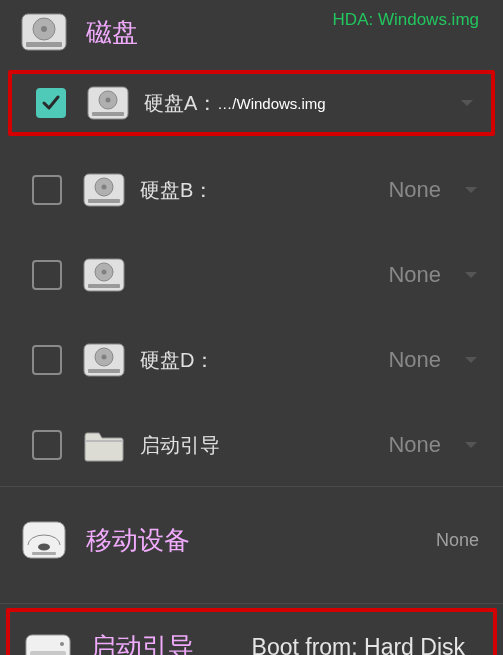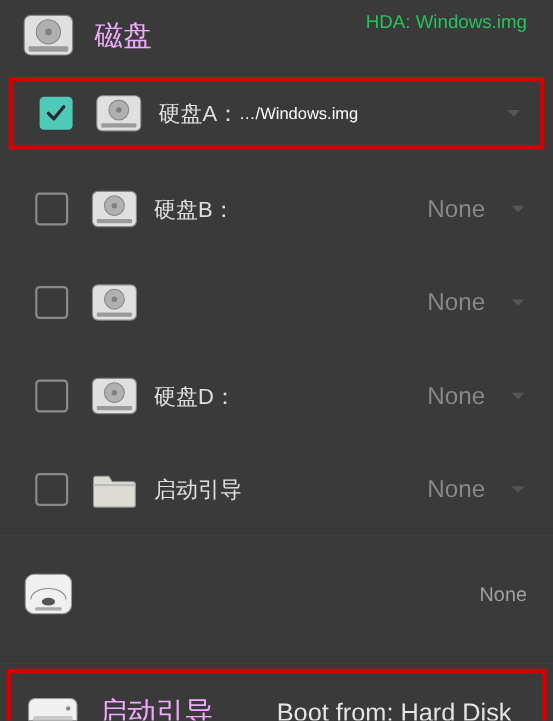--- a/index.html
+++ b/index.html
@@ -254,20 +254,21 @@
 
 <div class="removable-section">
   <span class="main-icon">
     <svg viewBox="0 0 48 42">
       <rect x="3" y="3" width="42" height="36" rx="8" fill="#f0f0f0" stroke="#999" stroke-width="1"></rect>
       <path d="M8 26 A16 10 0 0 1 40 26" fill="none" stroke="#888" stroke-width="1"></path>
       <ellipse cx="24" cy="28" rx="6" ry="3.5" fill="#555"></ellipse>
       <rect x="12" y="33" width="24" height="3" rx="1" fill="#aaa"></rect>
     </svg>
   </span>
+  <span class="section-title">移动设备</span>
   <span class="removable-none">None</span>
 </div>
 
 <div class="divider"></div>
 
 <div class="section-highlight-red boot-section">
   <span class="main-icon" style="width:48px;height:34px;margin-right:18px;">
     <svg viewBox="0 0 48 34">
       <rect x="2" y="4" width="44" height="26" rx="6" fill="#f0f0f0" stroke="#999" stroke-width="1"></rect>
       <rect x="6" y="20" width="36" height="6" rx="2" fill="#c8c8c8"></rect>

